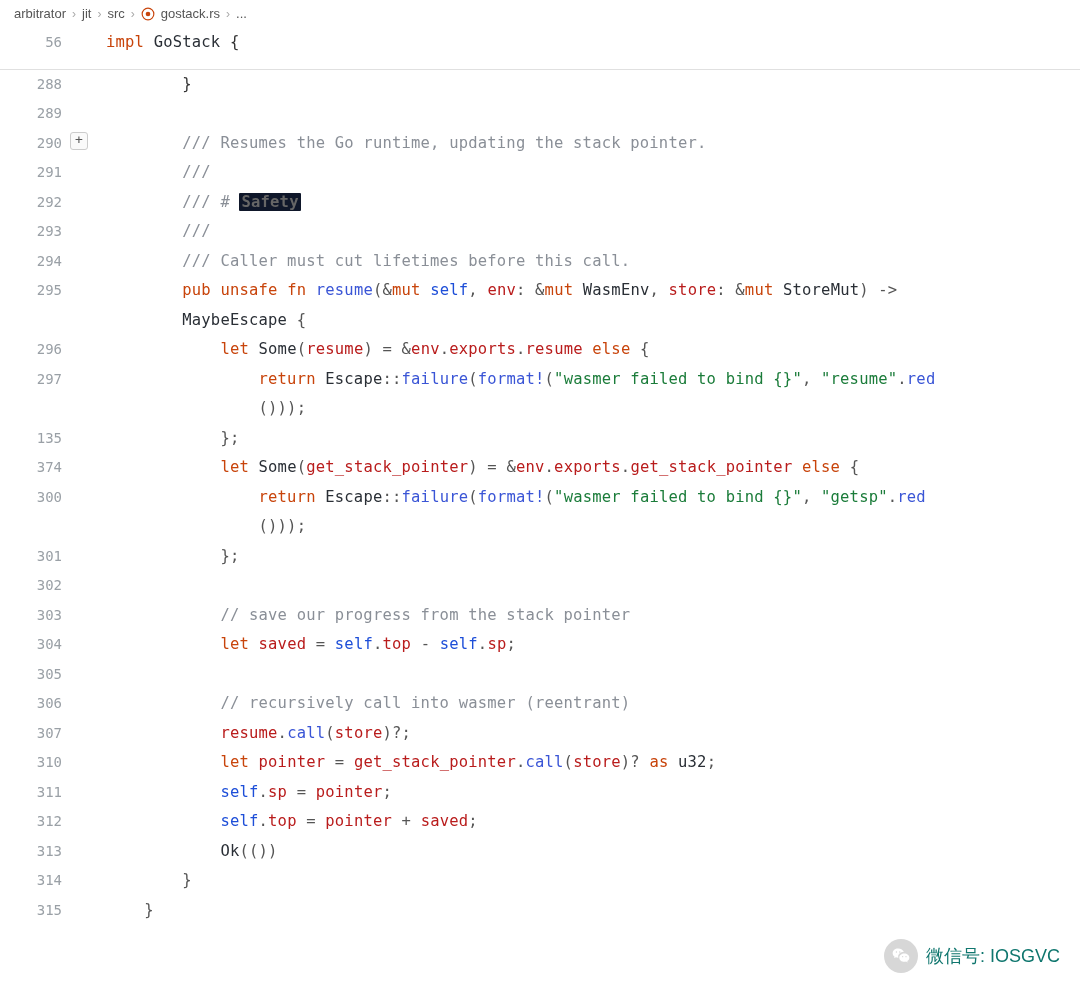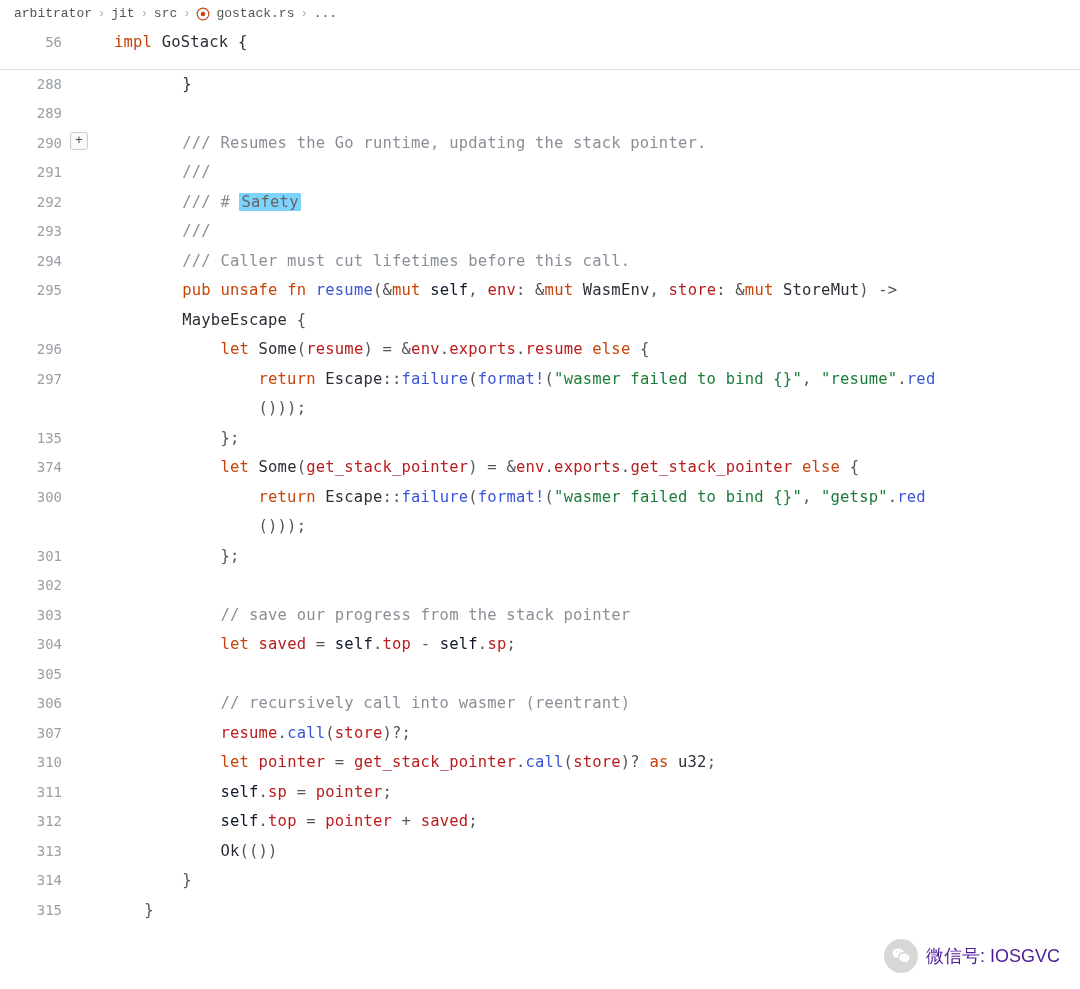--- a/index.html
+++ b/index.html
@@ -1,38 +1,38 @@
 <!DOCTYPE html>
 <html><head>
 <meta charset="utf-8">
 <style>
   html,body{margin:0;padding:0;background:#fff;font-family:"SF Mono",Consolas,Menlo,monospace;font-size:15px;color:#333;}
   .wrap{width:1080px;height:989px;overflow:hidden;position:relative;}
-  .crumbs{display:flex;align-items:center;gap:6px;padding:6px 14px;font-family:Liberation Mono, monospace;font-size:13px;color:#555;}
+  .crumbs{display:flex;align-items:center;gap:6px;padding:6px 14px;font-family:Liberation Sans, sans-serif;font-size:13px;color:#555;}
   .crumbs .sep{color:#aaa;font-size:12px;}
   .crumbs .rust-ico{display:inline-flex;align-items:center;color:#c8440b;font-size:13px;}
   .sticky{padding:1px 0;border-bottom:0;}
   .row{display:flex;align-items:flex-end;line-height:29.5px;font-size:15.5px;}
   .gut{width:62px;text-align:right;padding-right:10px;color:#9aa0a6;font-size:14px;user-select:none;position:relative;}
   .plus{position:absolute;right:-16px;top:3px;width:16px;height:16px;border:1px solid #ccc;border-radius:3px;font-size:13px;line-height:14px;text-align:center;color:#555;background:#fafafa;}
   .stripe{width:2px;background:#f0f0f0;margin-right:2px;}
   .fold{width:28px;}
   .code{flex:1;white-space:pre;padding-left:2px;letter-spacing:0.2px;}
-  .sticky .code{color:#333;margin-left:8px;}
+  .sticky .code{color:#333;}
   .hr{height:1px;background:#e0e0e0;margin-top:2px;margin-bottom:0;}
   .cmt{color:#8a8f97;}
   .kw{color:#c8440b;}
   .fn{color:#3a55d6;}
   .id{color:#b91c1c;}
   .ty{color:#2a2f36;}
   .str{color:#1b7c3a;}
   .op{color:#555;}
-  .sel{color:#0f172a;}
-  .hl{background:#7dd3fc;color:#666;padding:0 2px;border-radius:1px;}
-  .watermark{position:absolute;right:20px;bottom:16px;display:flex;align-items:center;gap:8px;color:#4c1d95;font-family:-apple-system,"PingFang SC",sans-serif;font-size:18px;}
+  .sel{color:#1d4ed8;}
+  .hl{background:#0f172a;color:#666;padding:0 2px;border-radius:1px;font-weight:bold;}
+  .watermark{position:absolute;right:20px;bottom:16px;display:flex;align-items:center;gap:8px;color:#0f766e;font-family:-apple-system,"PingFang SC",sans-serif;font-size:18px;}
   .wechat-ico{width:34px;height:34px;border-radius:50%;background:#d7d7d7;display:flex;align-items:center;justify-content:center;}
   .wechat-ico svg{width:20px;height:20px;fill:#fff;}
 </style>
 </head>
 <body>
 
 <div class="wrap">
 
   <div class="crumbs">
     <span>arbitrator</span>

